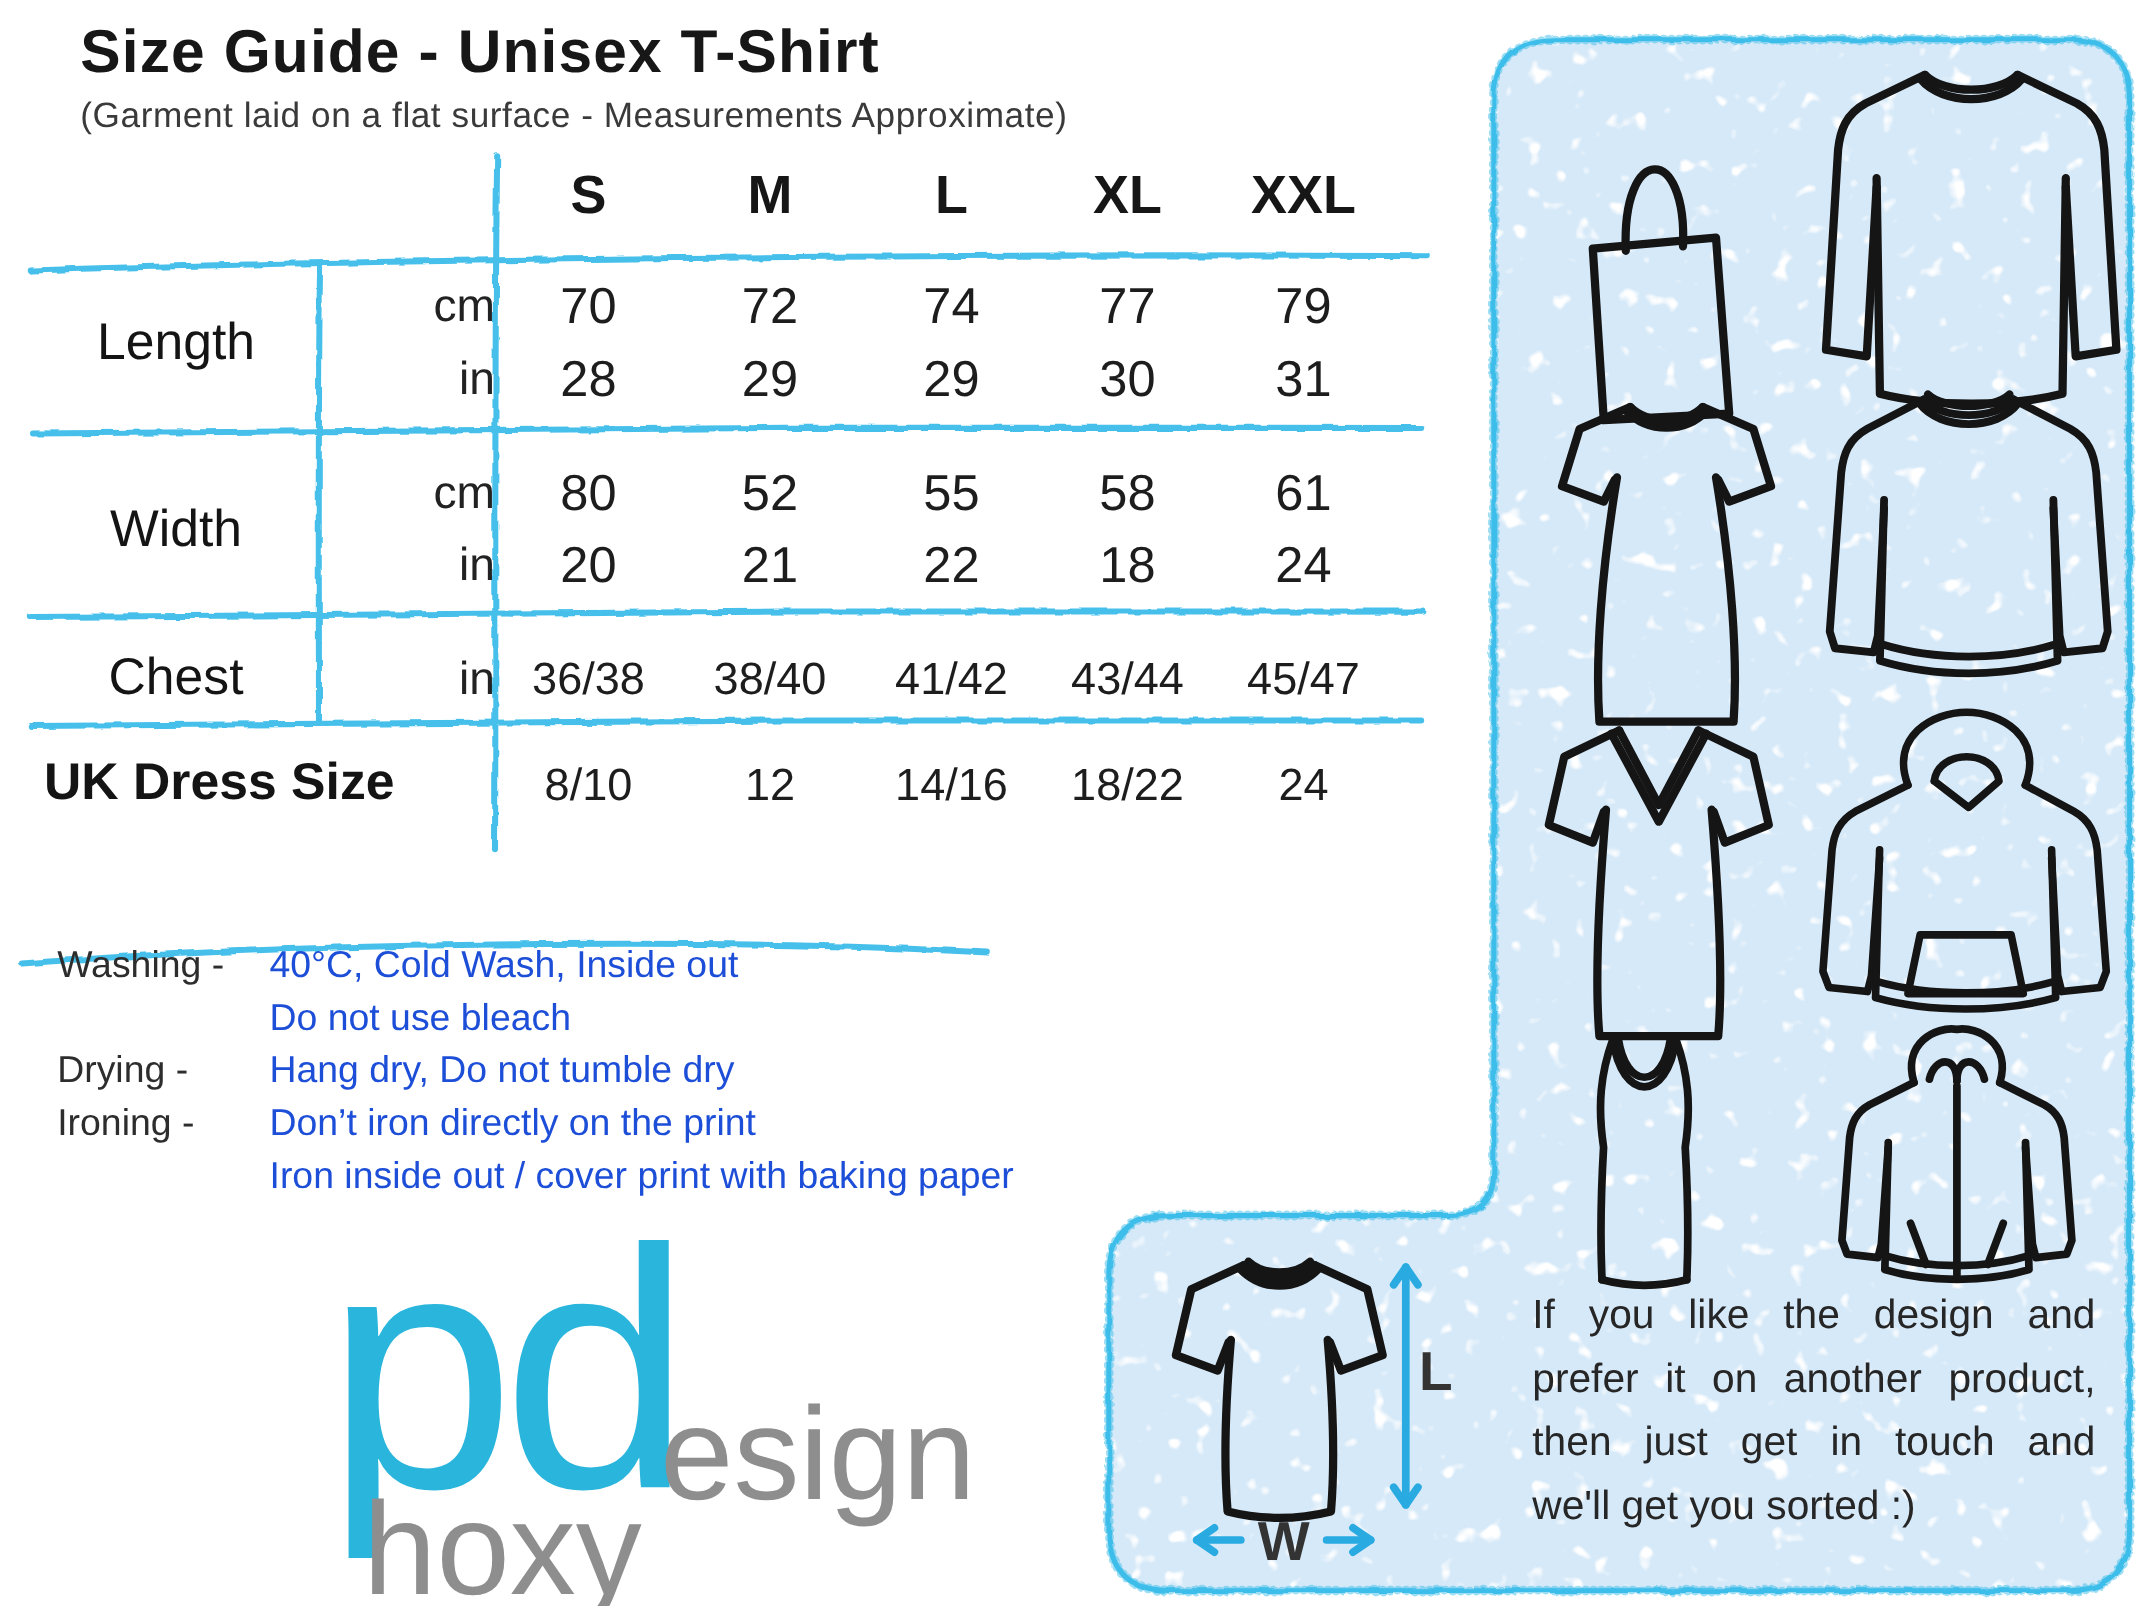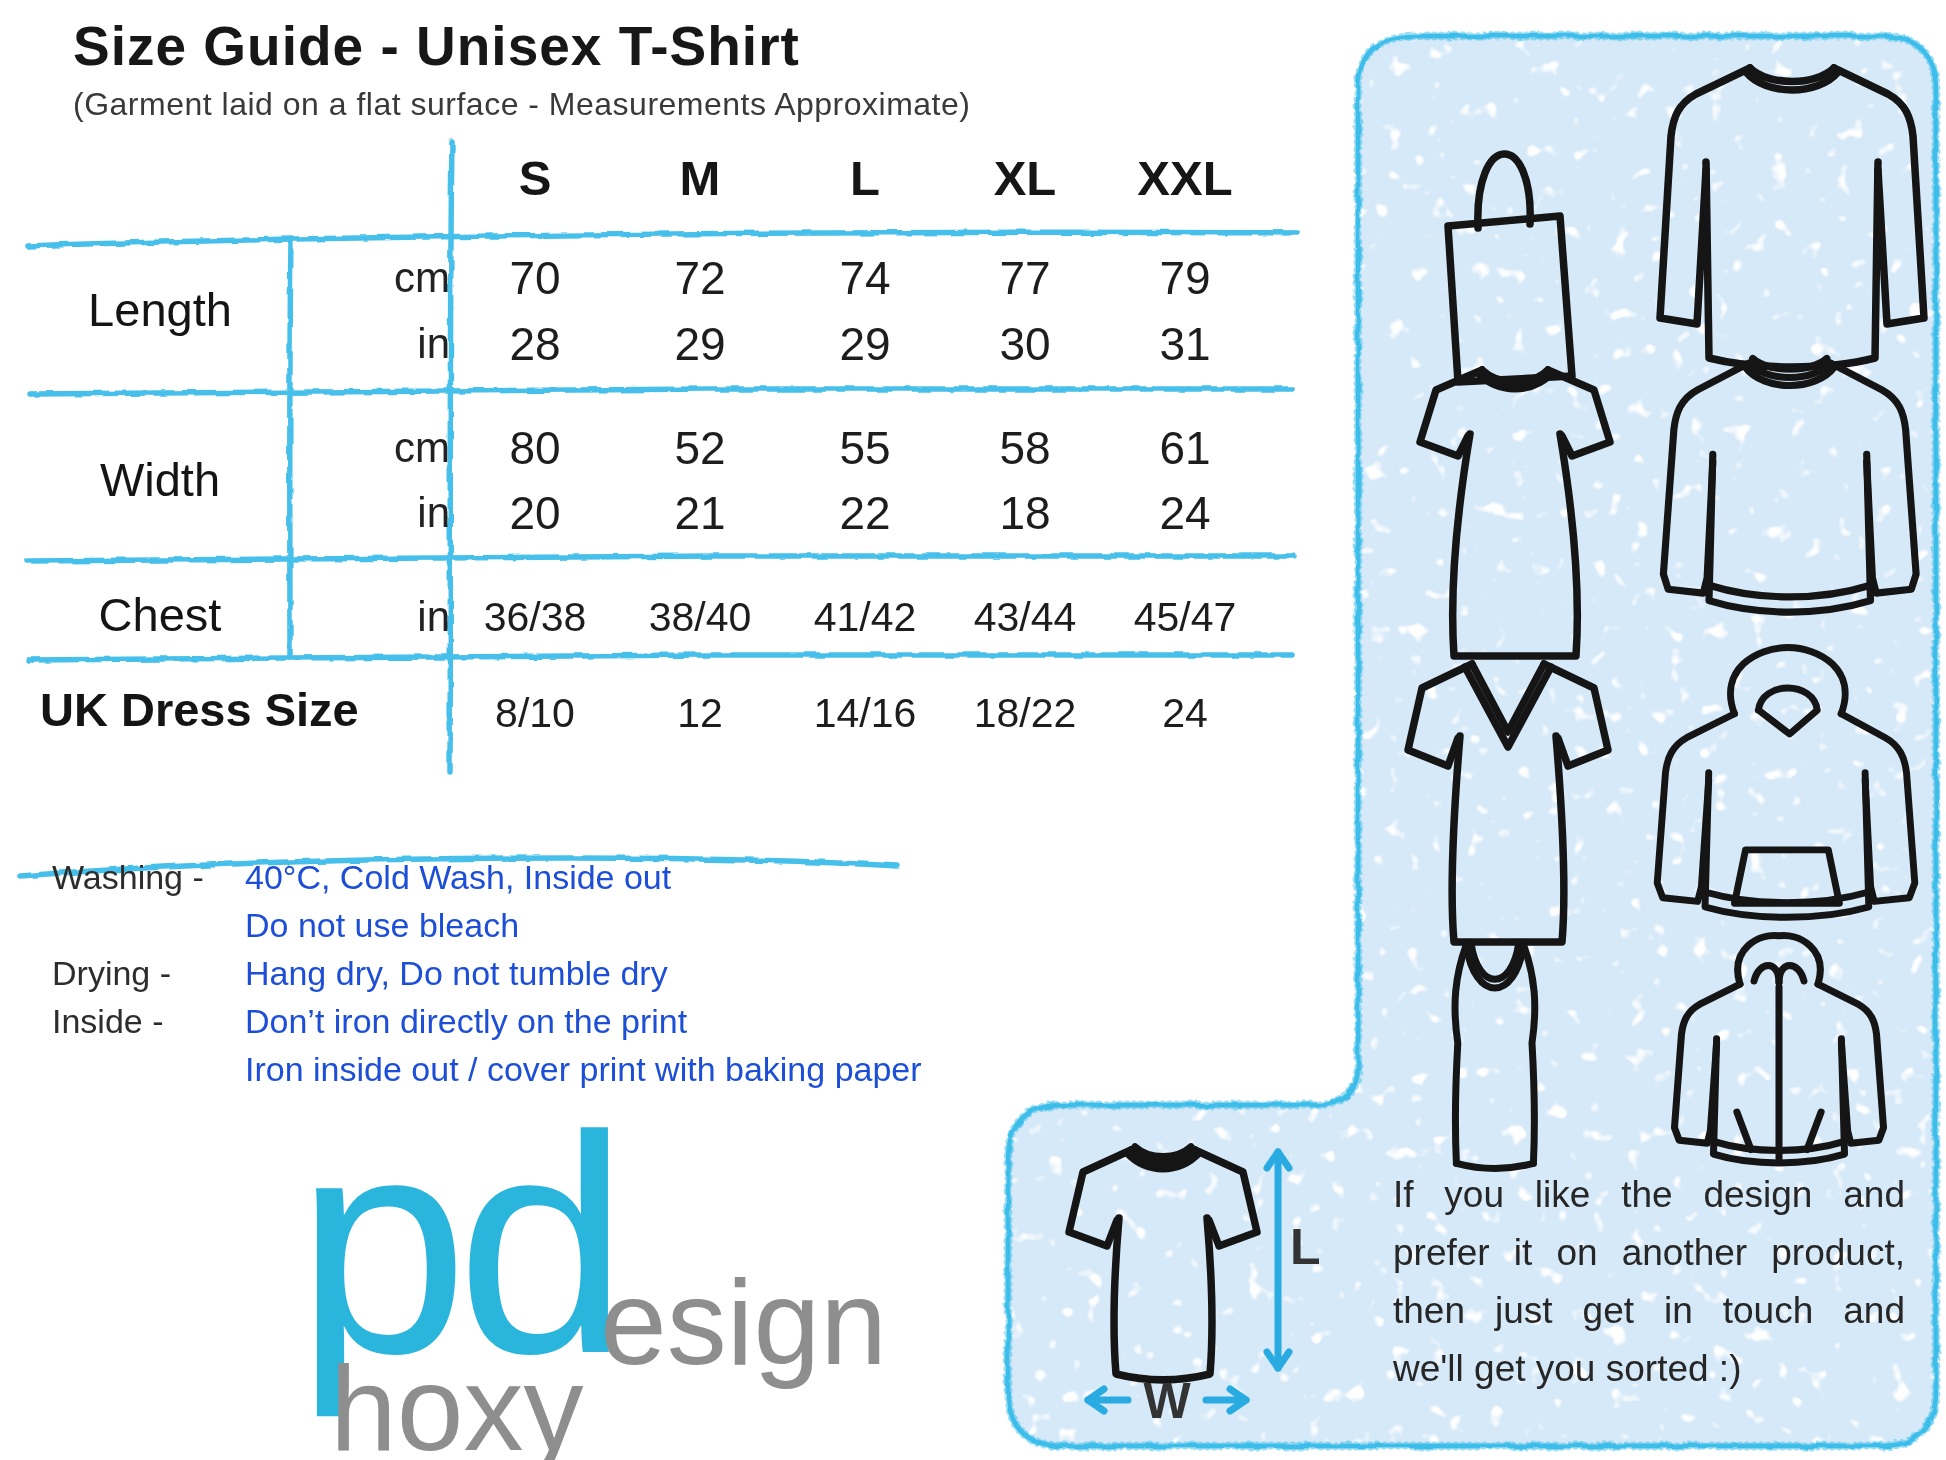--- a/index.html
+++ b/index.html
@@ -215,21 +215,21 @@
   <div class="abs cell sm r5 c1">12</div>
   <div class="abs cell sm r5 c2">14/16</div>
   <div class="abs cell sm r5 c3">18/22</div>
   <div class="abs cell sm r5 c4">24</div>
 
   <div class="abs care-lab cy0">Washing -</div>
   <div class="abs care-txt cy0">40°C, Cold Wash, Inside out</div>
   <div class="abs care-txt cy1">Do not use bleach</div>
   <div class="abs care-lab cy2">Drying -</div>
   <div class="abs care-txt cy2">Hang dry, Do not tumble dry</div>
-  <div class="abs care-lab cy3">Inside -</div>
+  <div class="abs care-lab cy3">Ironing -</div>
   <div class="abs care-txt cy3">Don’t iron directly on the print</div>
   <div class="abs care-txt cy4">Iron inside out / cover print with baking paper</div>
 
   <div class="abs logo-pd">pd</div>
   <div class="abs logo-esign">esign</div>
   <div class="abs logo-hoxy">hoxy</div>
 
   <div class="abs diagL">L</div>
   <div class="abs diagW">W</div>
 

